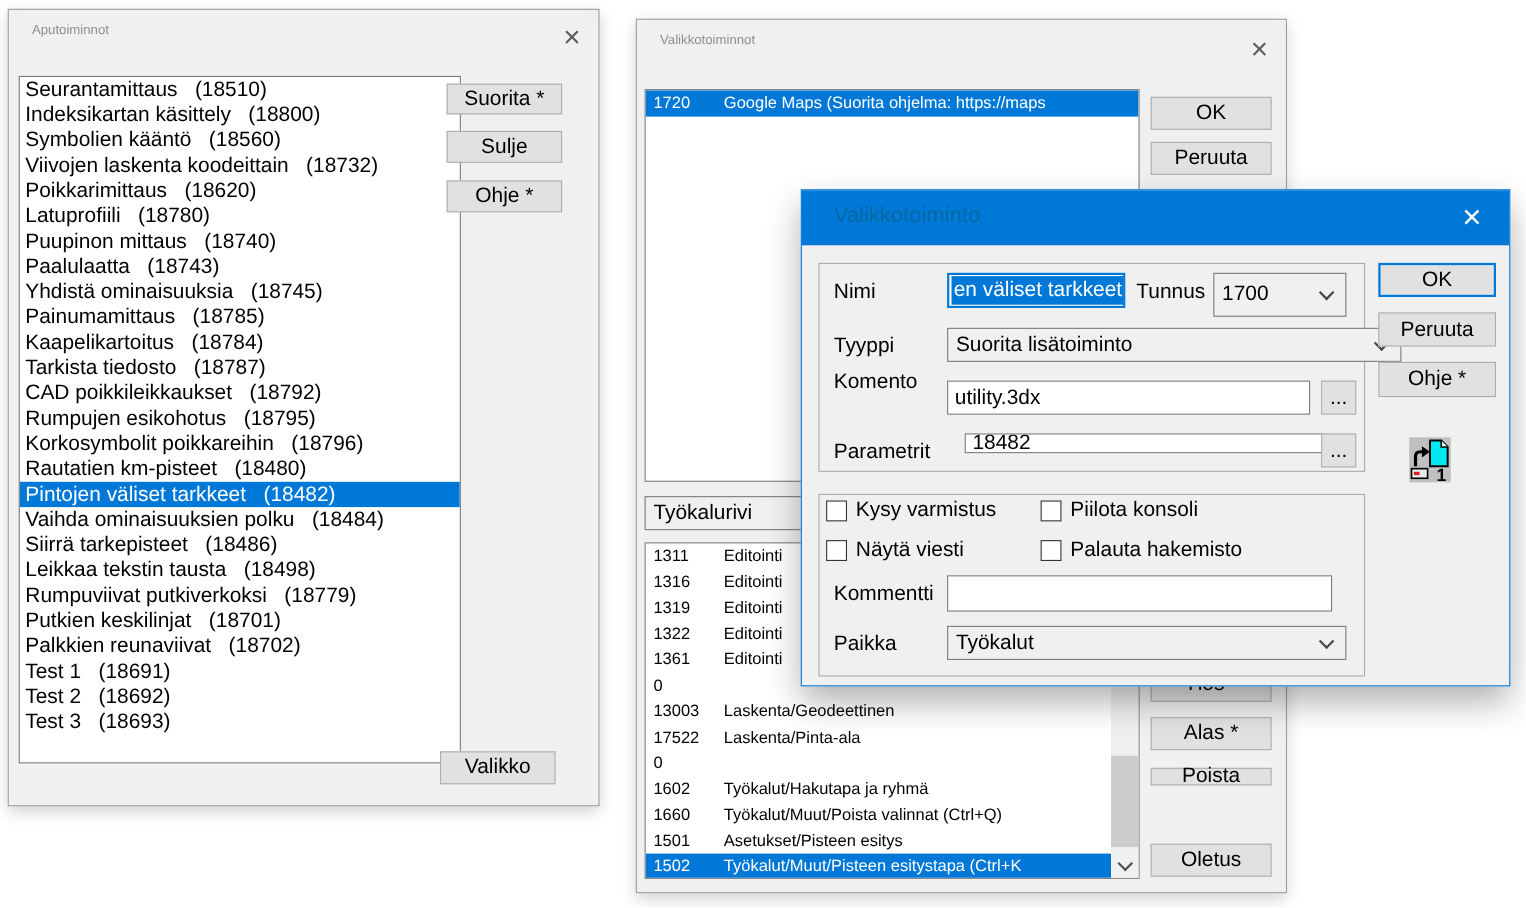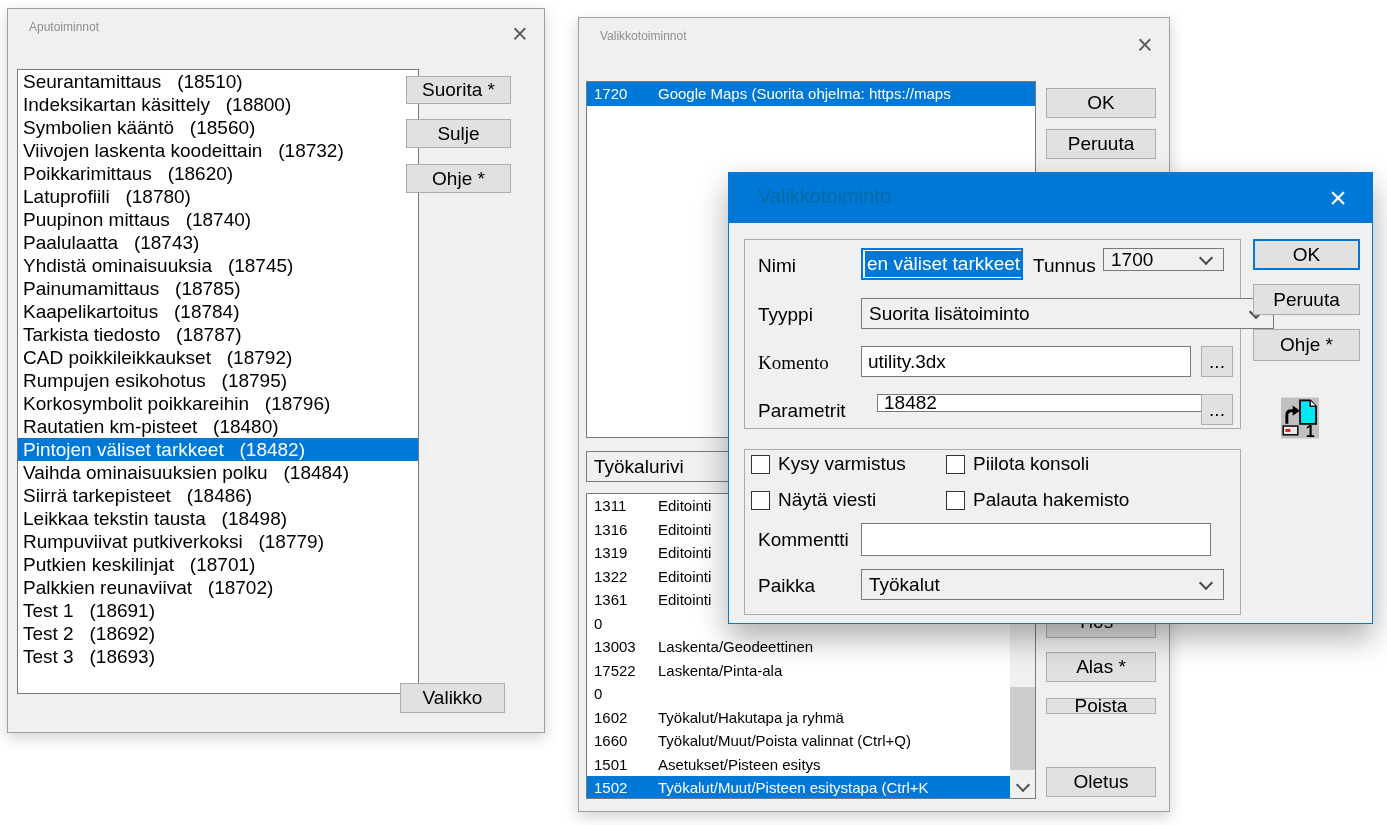--- a/index.html
+++ b/index.html
@@ -224,32 +224,32 @@
     <div class="close-white">×</div>
 
     <div class="groupbox" style="left:15px;top:66px;width:497px;height:190px;"></div>
 
     <div class="label" style="left:29px;top:82px;">Nimi</div>
     <div class="tinput focused" style="left:132px;top:75px;width:162px;height:32px;">
       <span class="selection">en väliset tarkkeet</span>
     </div>
 
     <div class="label" style="left:304px;top:82px;">Tunnus</div>
-    <div class="combo" style="left:374px;top:75px;width:121px;height:23px;">
+    <div class="combo" style="left:374px;top:75px;width:121px;height:40px;">
       <span>1700</span>
       <span class="chev"></span>
     </div>
 
     <div class="label" style="left:29px;top:131px;">Tyyppi</div>
     <div class="combo" style="left:132px;top:125px;width:413px;height:31px;">
       <span>Suorita lisätoiminto</span>
       <span class="chev"></span>
     </div>
 
-    <div class="label" style="left:29px;top:179px;font-family:Liberation Serif, serif;">Komento</div>
+    <div class="label" style="left:29px;top:164px;">Komento</div>
     <div class="tinput" style="left:132px;top:173px;width:330px;height:31px;">
       <span>utility.3dx</span>
     </div>
     <div class="btn" style="left:472px;top:173px;width:32px;height:31px;">...</div>
 
     <div class="label" style="left:29px;top:227px;">Parametrit</div>
     <div class="tinput" style="left:148px;top:221px;width:330px;height:18px;">
       <span>18482</span>
     </div>
     <div class="btn" style="left:472px;top:221px;width:32px;height:31px;">...</div>

